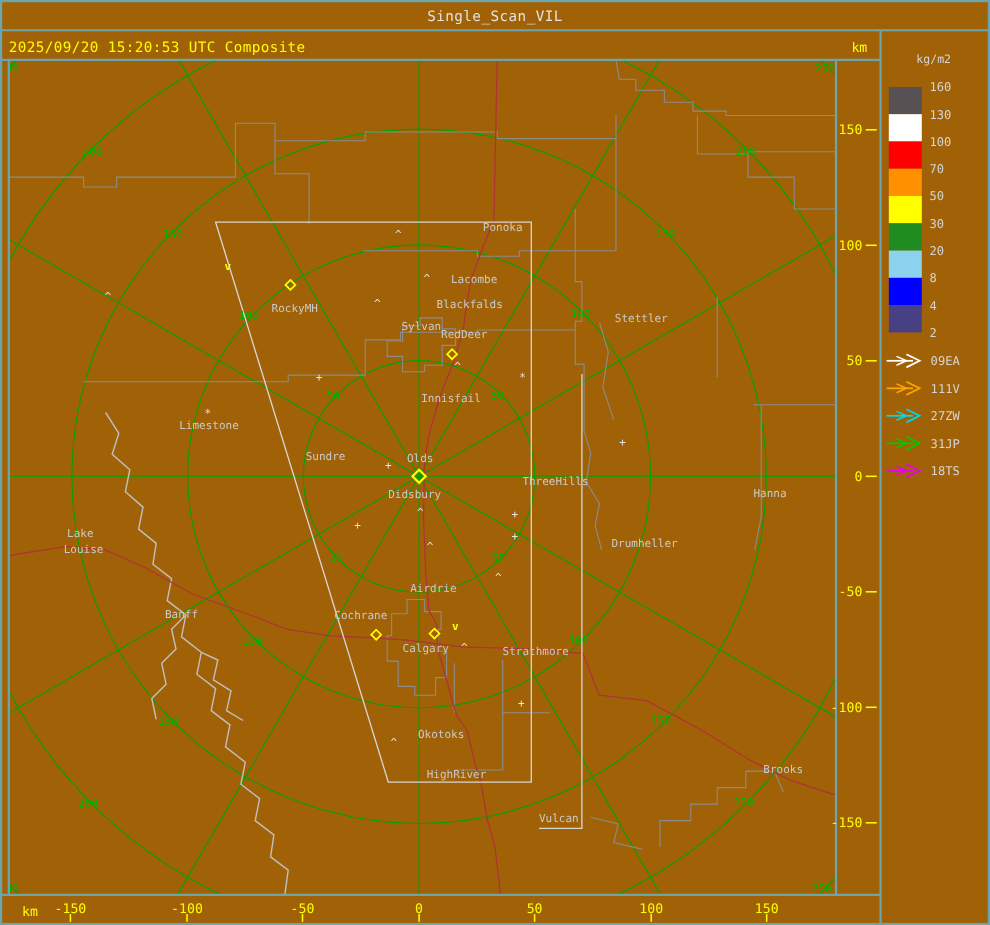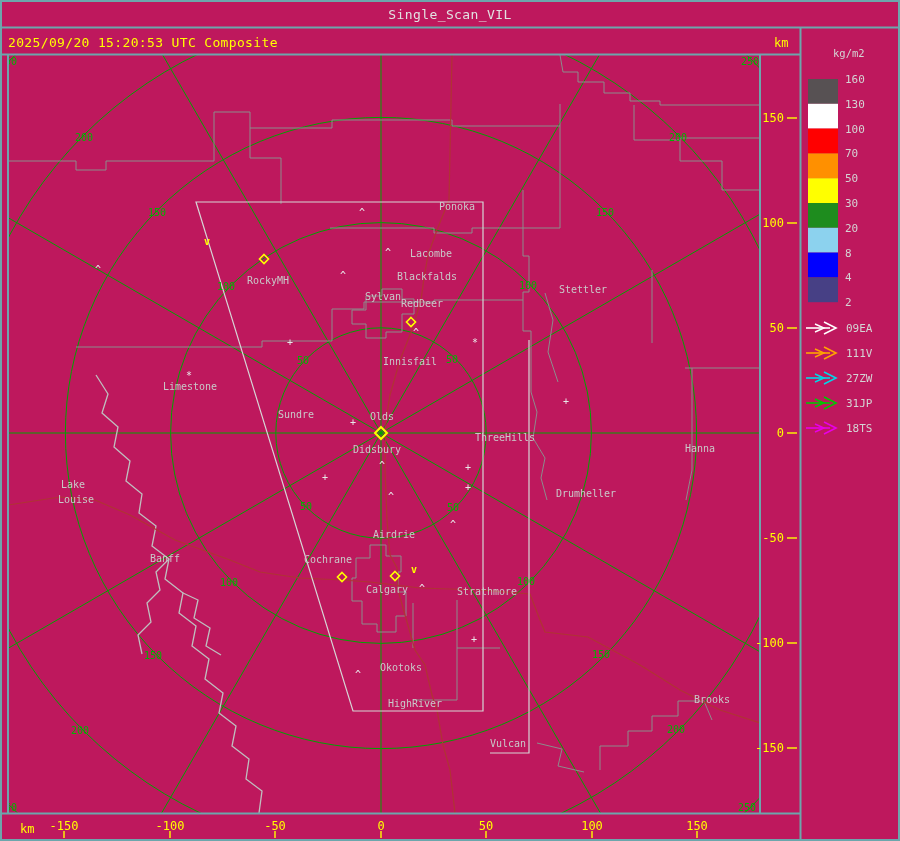--- a/index.html
+++ b/index.html
@@ -1,16 +1,16 @@
 <!DOCTYPE html>
 <html><head>
 <meta charset="utf-8">
 <style>
   html,body{margin:0;padding:0;background:#000;}
-  #app{position:relative;width:900px;height:841px;background:#be185d;overflow:hidden;
+  #app{position:relative;width:900px;height:841px;background:#a16207;overflow:hidden;
        font-family:"DejaVu Sans Mono","Liberation Mono",monospace;}
   svg text{fill:#c8c8c8;}
   .title{fill:#e2e2e2;font-size:13px;letter-spacing:.4px;}
   .stamp{fill:#ffff00;font-size:13px;letter-spacing:.35px;}
   .axislbl{fill:#ffff00;font-size:12px;}
   .kmlbl{fill:#ffff00;font-size:12px;}
   .city{fill:#c9c9c9;font-size:10px;text-anchor:middle;}
   .ringlbl{fill:#00b400;font-size:10px;text-anchor:middle;}
   .marker{fill:#e8e8e8;font-size:10px;text-anchor:middle;}
   .ymark{fill:#ffff00;font-size:10px;font-weight:bold;text-anchor:middle;}

